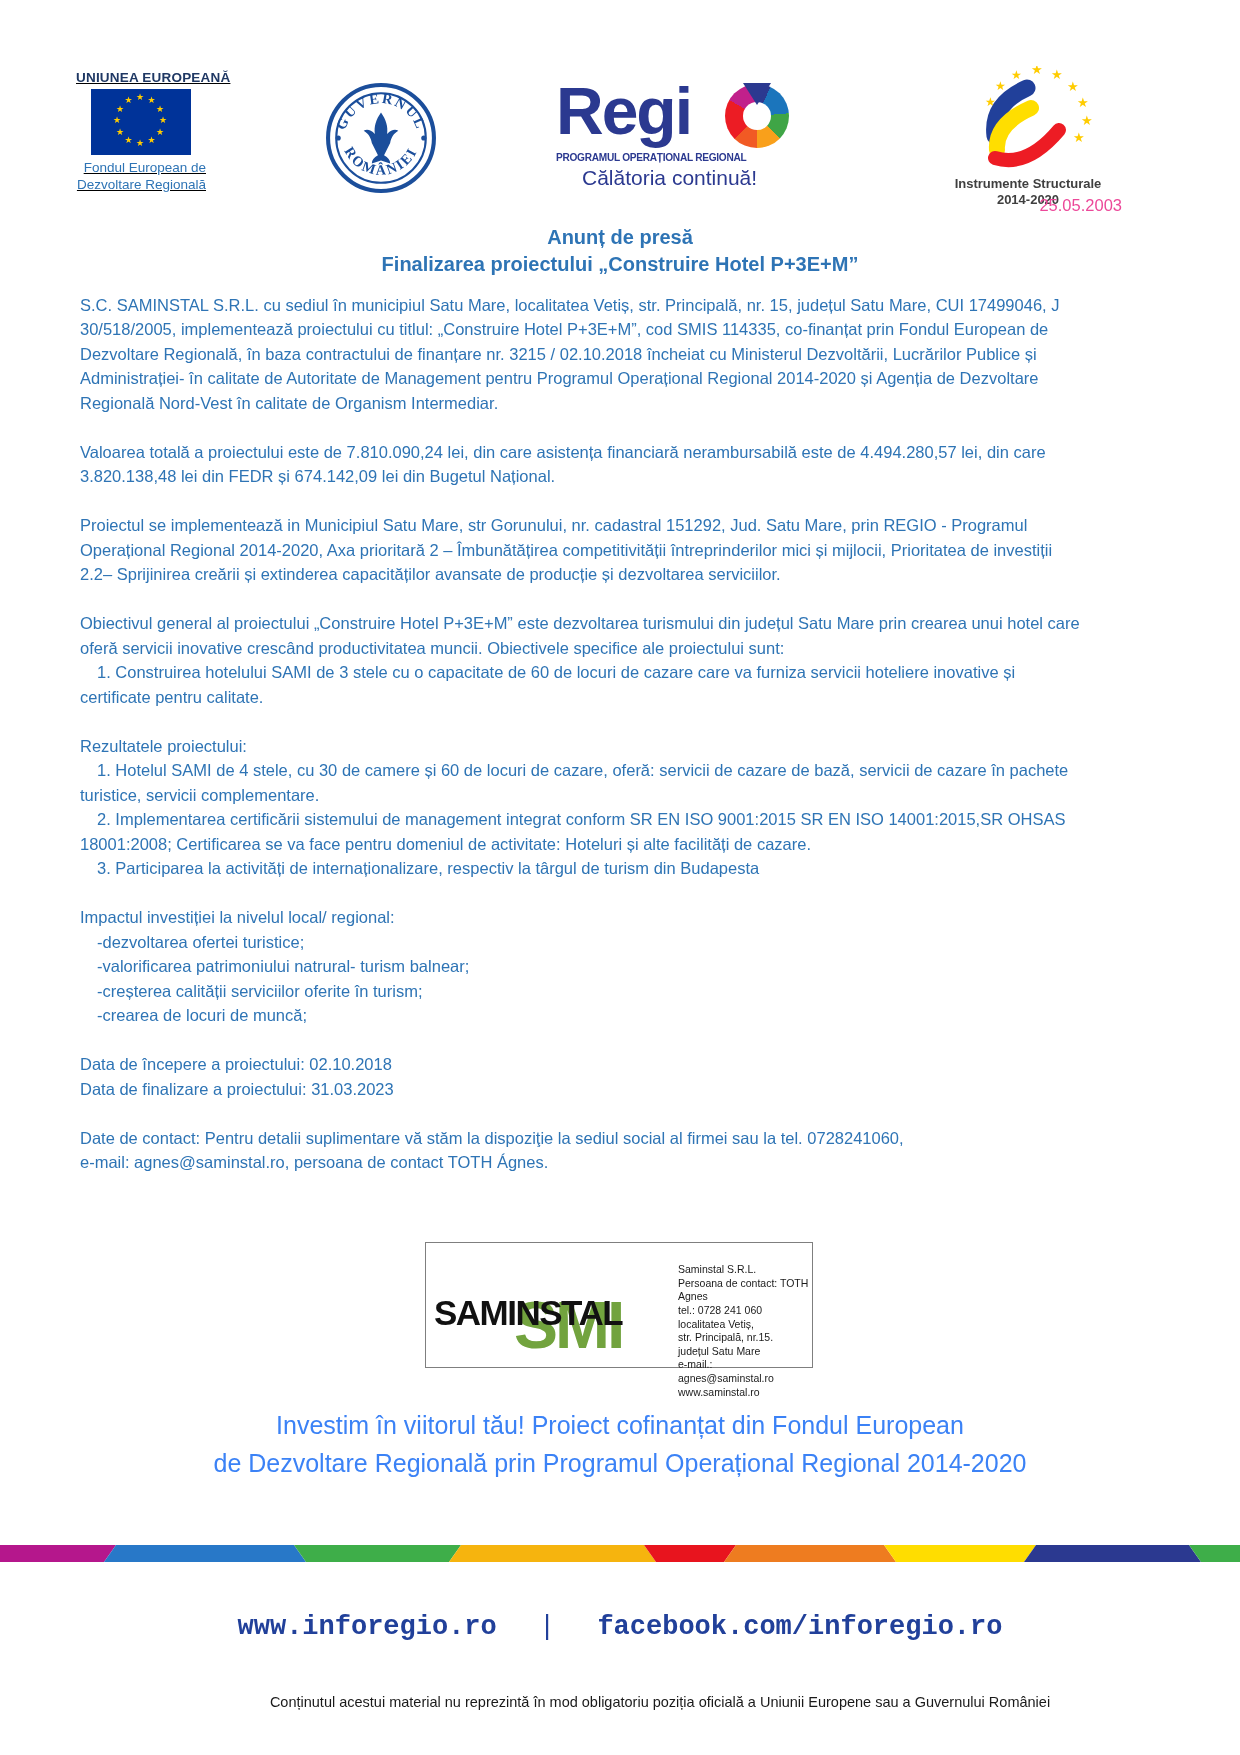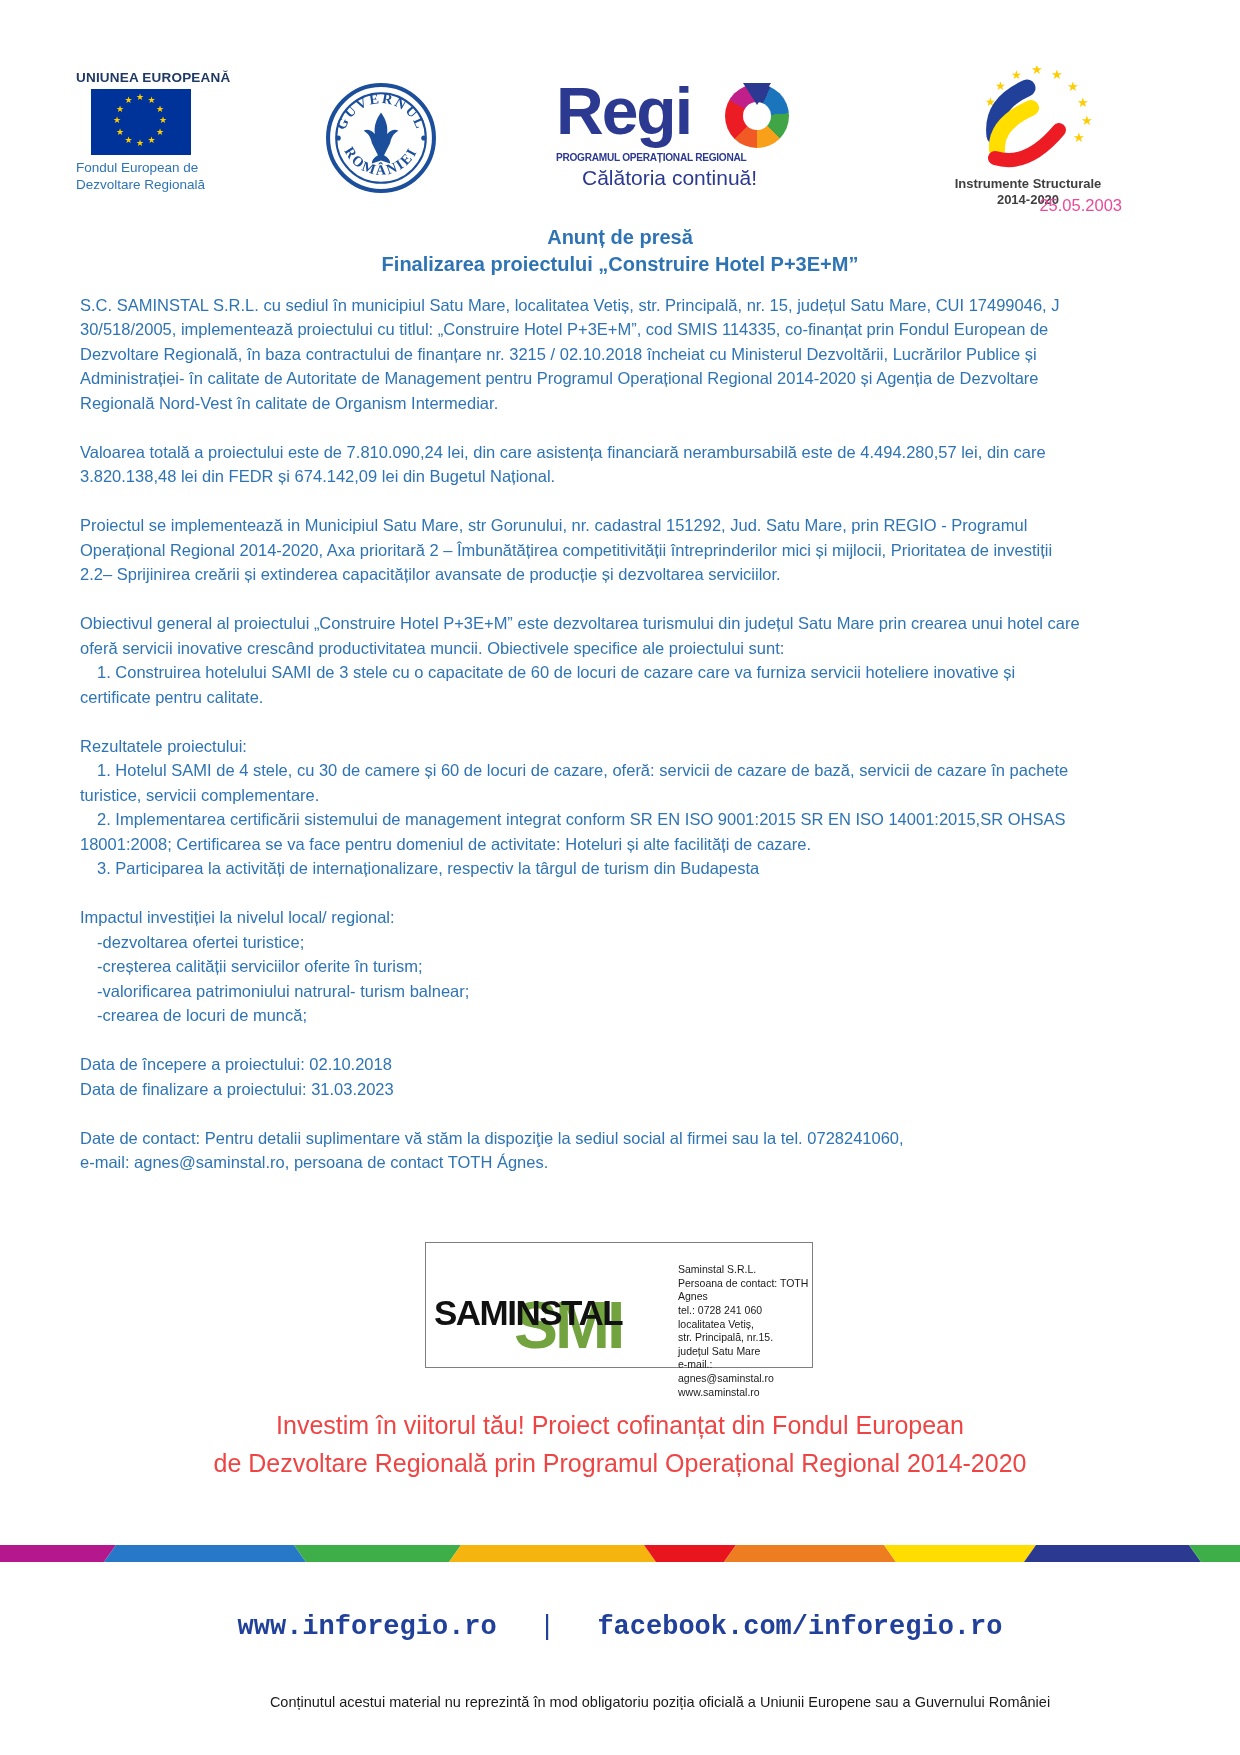--- a/index.html
+++ b/index.html
@@ -2,21 +2,21 @@
 <html lang="ro"><head>
 <meta charset="utf-8">
 <style>
   html,body{margin:0;padding:0;}
   body{
     width:1240px;height:1755px;position:relative;background:#ffffff;
     font-family:"Liberation Sans",sans-serif;overflow:hidden;
   }
   
   .hdr{position:absolute;top:0;left:0;width:1240px;height:210px;}
-  .eu-block{position:absolute;left:76px;top:70px;width:130px;text-align:left;}
+  .eu-block{position:absolute;left:76px;top:70px;width:130px;text-align:right;text-decoration:underline;}
   .eu-title{font-size:13.5px;font-weight:bold;color:#1F3864;letter-spacing:.2px;margin-bottom:4px;white-space:nowrap;}
   .eu-flag{position:relative;width:100px;height:66px;margin:0 auto;background:#003399;}
   .eu-star{position:absolute;font-family:"DejaVu Sans",sans-serif;font-size:9px;color:#FFCC00;line-height:1;}
   .eu-sub{font-size:13.5px;color:#2E74B5;line-height:1.25;margin-top:5px;}
   .gov-block{position:absolute;left:325px;top:82px;width:112px;height:112px;}
   .regio-block{position:absolute;left:556px;top:78px;width:250px;height:120px;}
   .regio-word{font-size:66px;font-weight:bold;color:#2B3990;letter-spacing:-2px;line-height:1;position:absolute;top:0;left:0;}
   .regio-wheel{position:absolute;left:169px;top:6px;width:64px;height:64px;border-radius:50%;
     background:conic-gradient(from 25deg,#1B75BC 0deg 60deg,#3FA546 60deg 110deg,#F9A01B 110deg 155deg,#F15A24 155deg 200deg,#EC1C24 200deg 275deg,#C1208B 275deg 335deg,#2B3990 335deg 360deg);}
   .regio-wheel::after{content:'';position:absolute;inset:18px;background:#fff;border-radius:50%;}
@@ -38,21 +38,21 @@
   .body-text .cont{margin:0;}
   .indent{text-indent:17px;}
   
   .co-box{position:absolute;left:425px;top:1242px;width:388px;height:126px;border:1.5px solid #7f7f7f;
     background:#fff;box-sizing:border-box;}
   .co-logo{position:absolute;left:0;top:0;width:245px;height:100%;}
   .co-smi{position:absolute;left:88px;top:2px;font-size:66px;font-weight:bold;color:#72A33E;letter-spacing:-3px;line-height:1;margin-top:47px;}
   .co-name{position:absolute;left:8px;top:52px;font-size:35px;font-weight:bold;color:#111;letter-spacing:-1.5px;line-height:1;}
   .co-contact{position:absolute;left:252px;top:20px;width:132px;font-size:10.5px;color:#1a1a1a;line-height:1.3;}
   
-  .invest{position:absolute;top:1406px;left:0;width:1240px;text-align:center;color:#ef4444;
+  .invest{position:absolute;top:1406px;left:0;width:1240px;text-align:center;color:#3b82f6;
     font-size:25px;line-height:38px;}
   .stripe{position:absolute;top:1545px;left:0;width:1240px;height:17px;display:block;}
   .links-bar{position:absolute;top:1612px;left:0;width:1240px;text-align:center;color:#21409A;
     font-size:27px;font-weight:bold;font-family:Liberation Mono, monospace;}
   .links-bar .sep{margin:0 26px;font-weight:normal;}
   .links-bar a{color:#21409A;text-decoration:none;}
   .disclaimer{position:absolute;top:1694px;left:0;width:1240px;text-align:center;color:#1a1a1a;font-size:14.5px;padding-left:40px;}
 </style>
 </head>
 <body>
@@ -137,22 +137,22 @@
   <p>Obiectivul general al proiectului „Construire Hotel P+3E+M” este dezvoltarea turismului din județul Satu Mare prin crearea unui hotel care oferă servicii inovative crescând productivitatea muncii.  Obiectivele specifice ale proiectului sunt:</p>
   <p class="cont indent">1. Construirea hotelului SAMI de 3 stele cu o capacitate de 60 de locuri de cazare care va furniza servicii hoteliere inovative și certificate pentru calitate.</p>
 
   <p>Rezultatele proiectului:</p>
   <p class="cont indent">1. Hotelul SAMI de 4 stele, cu 30 de camere și 60 de locuri de cazare, oferă: servicii de cazare de bază, servicii de cazare în pachete turistice, servicii complementare.</p>
   <p class="cont indent">2. Implementarea certificării sistemului de management integrat conform SR EN ISO 9001:2015 SR EN ISO 14001:2015,SR OHSAS 18001:2008; Certificarea se va face pentru domeniul de activitate: Hoteluri și alte facilități de cazare.</p>
   <p class="cont indent">3. Participarea la activități de internaționalizare, respectiv la târgul de turism din Budapesta</p>
 
   <p>Impactul investiției la nivelul local/ regional:</p>
   <p class="cont indent">-dezvoltarea ofertei turistice;</p>
+  <p class="cont indent">-valorificarea patrimoniului natrural- turism balnear;</p>
   <p class="cont indent">-creșterea calității serviciilor oferite în turism;</p>
-  <p class="cont indent">-valorificarea patrimoniului natrural- turism balnear;</p>
   <p class="cont indent">-crearea de locuri de muncă;</p>
 
   <p>Data de începere a proiectului: 02.10.2018</p>
   <p class="cont">Data de finalizare a proiectului: 31.03.2023</p>
 
   <p>Date de contact: Pentru detalii suplimentare vă stăm la dispoziţie la sediul social al firmei sau la tel. 0728241060,</p>
   <p class="cont">e-mail: agnes@saminstal.ro, persoana de contact TOTH Ágnes.</p>
 </div>
 
 <div class="co-box">

